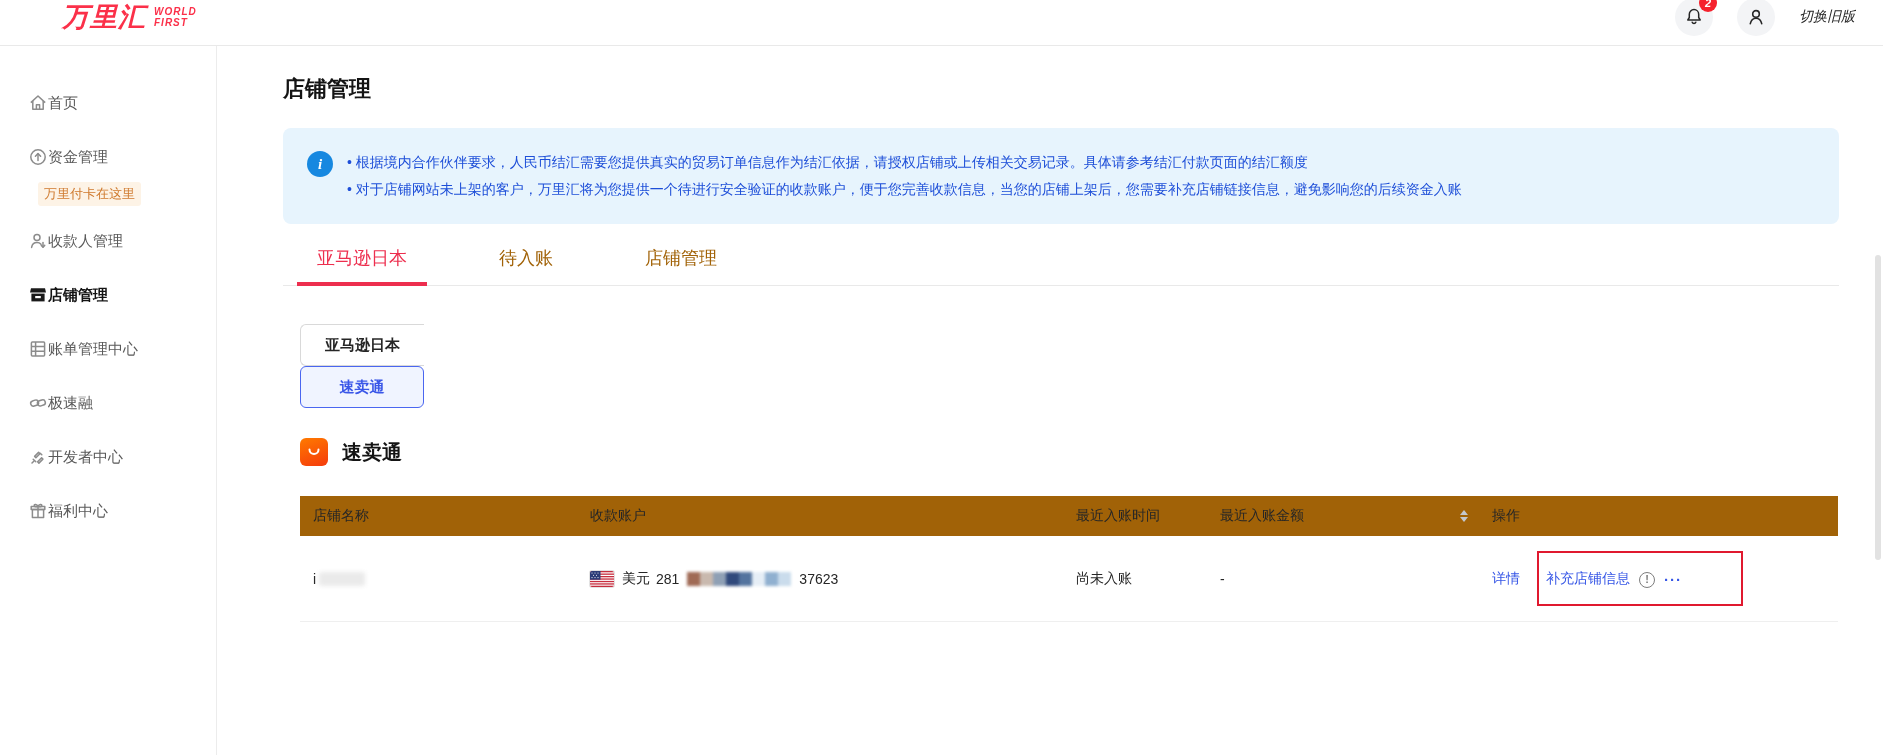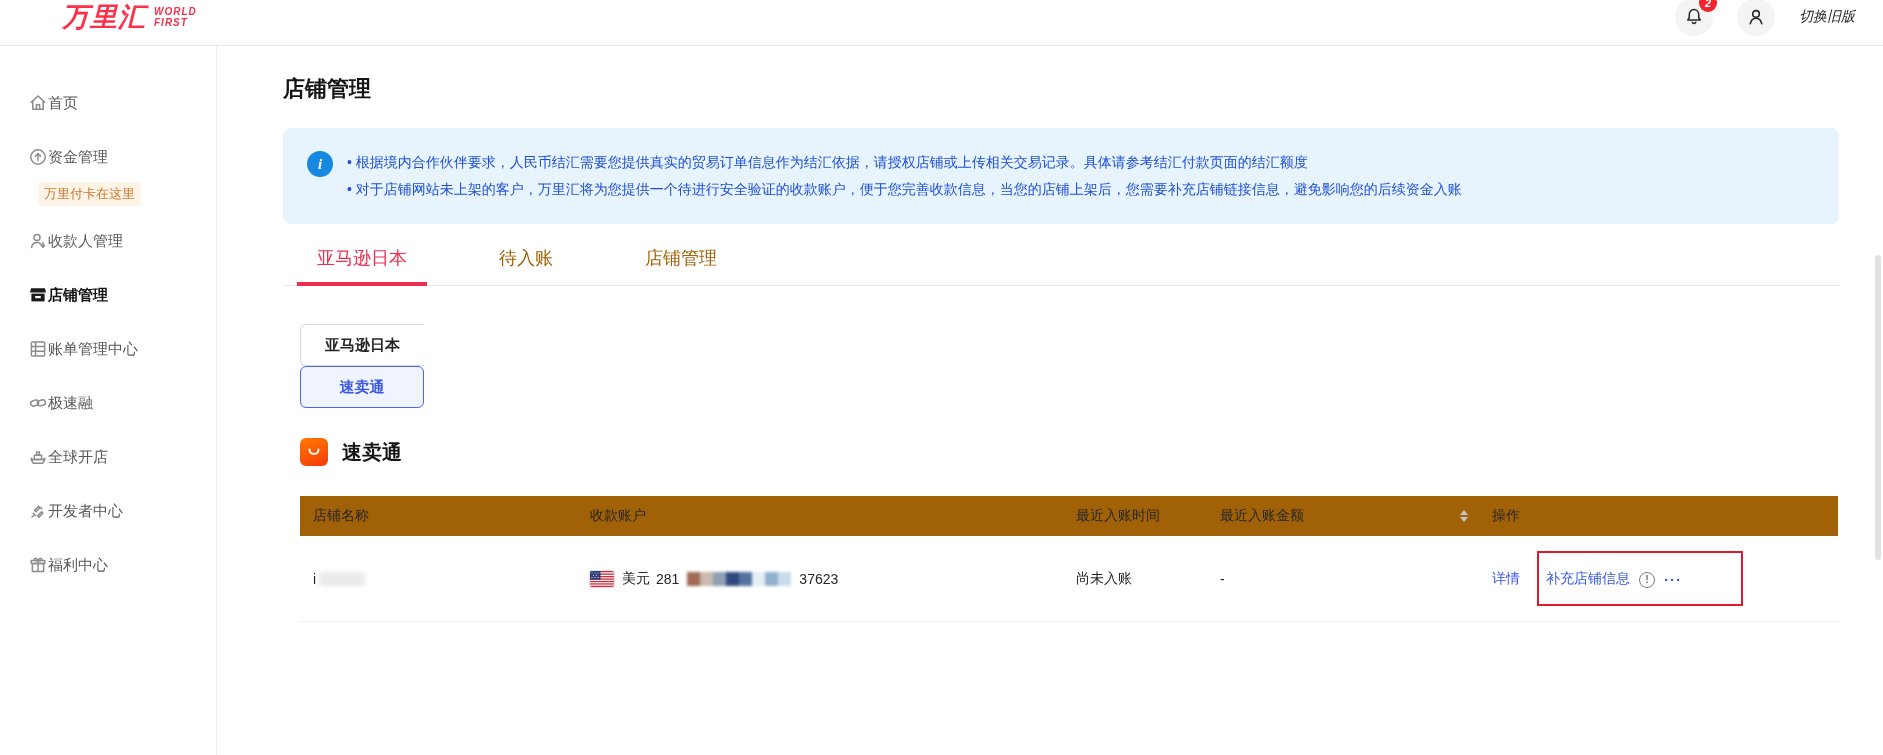--- a/index.html
+++ b/index.html
@@ -200,29 +200,20 @@
 
 
       <div class="side-item">
         <svg class="ico" viewBox="0 0 20 20" fill="none" stroke="#8c8c8c" stroke-width="1.5" stroke-linejoin="round">
           <rect x="2.6" y="7.4" width="8" height="5.4" rx="2.7" transform="rotate(-18 6.6 10.1)"></rect>
           <rect x="9.4" y="7.2" width="8" height="5.4" rx="2.7" transform="rotate(-18 13.4 9.9)"></rect>
         </svg>
         <span>极速融</span>
       </div>
 
-      <div class="side-item">
-        <svg class="ico" viewBox="0 0 20 20" fill="none" stroke="#8c8c8c" stroke-width="1.5" stroke-linejoin="round">
-          <path d="M3.2 12.6h13.6l-2 3.6H5.2z"></path>
-            <rect x="6.4" y="8.2" width="7.2" height="4.4"></rect>
-          <rect x="8.6" y="5" width="2.8" height="3.2"></rect>
-            <path d="M4.6 12.6l-1.4-1.2M15.4 12.6l1.4-1.2" stroke-linecap="round"></path>
-        </svg>
-        <span>全球开店</span>
-      </div>
 
       <div class="side-item">
         <svg class="ico" viewBox="0 0 20 20" fill="none" stroke="#8c8c8c" stroke-width="1.5" stroke-linecap="round" stroke-linejoin="round">
           <path d="M5.2 12.2l2.6 2.6"></path>
             <path d="M4 16l1.8-1.8"></path>
           <path d="M6.6 9.4l4-4 1.3 1.3-4 4z"></path>
             <path d="M12.2 6.2l1.6 1.6"></path>
           <path d="M8 13.6l4-4 1.3 1.3-4 4z" transform="translate(1.6 1.2)"></path>
         </svg>
         <span>开发者中心</span>

